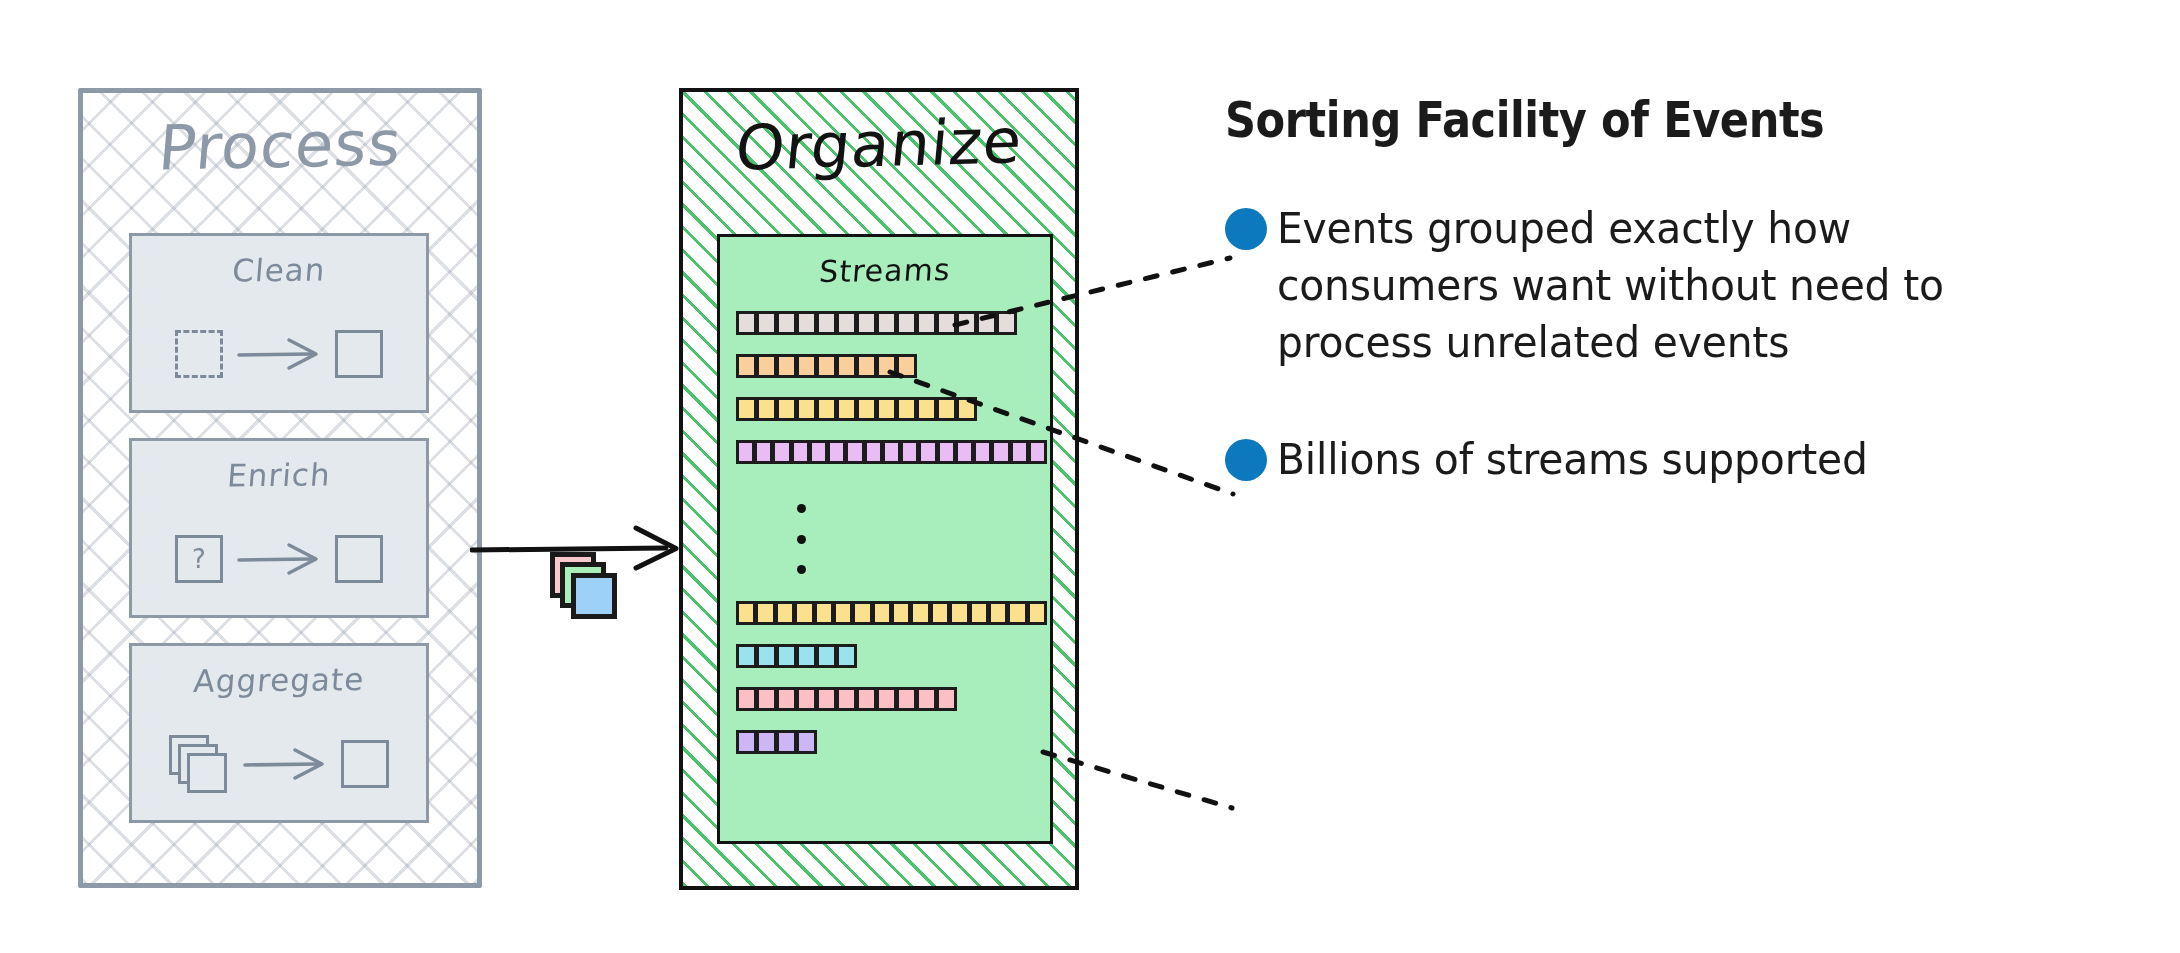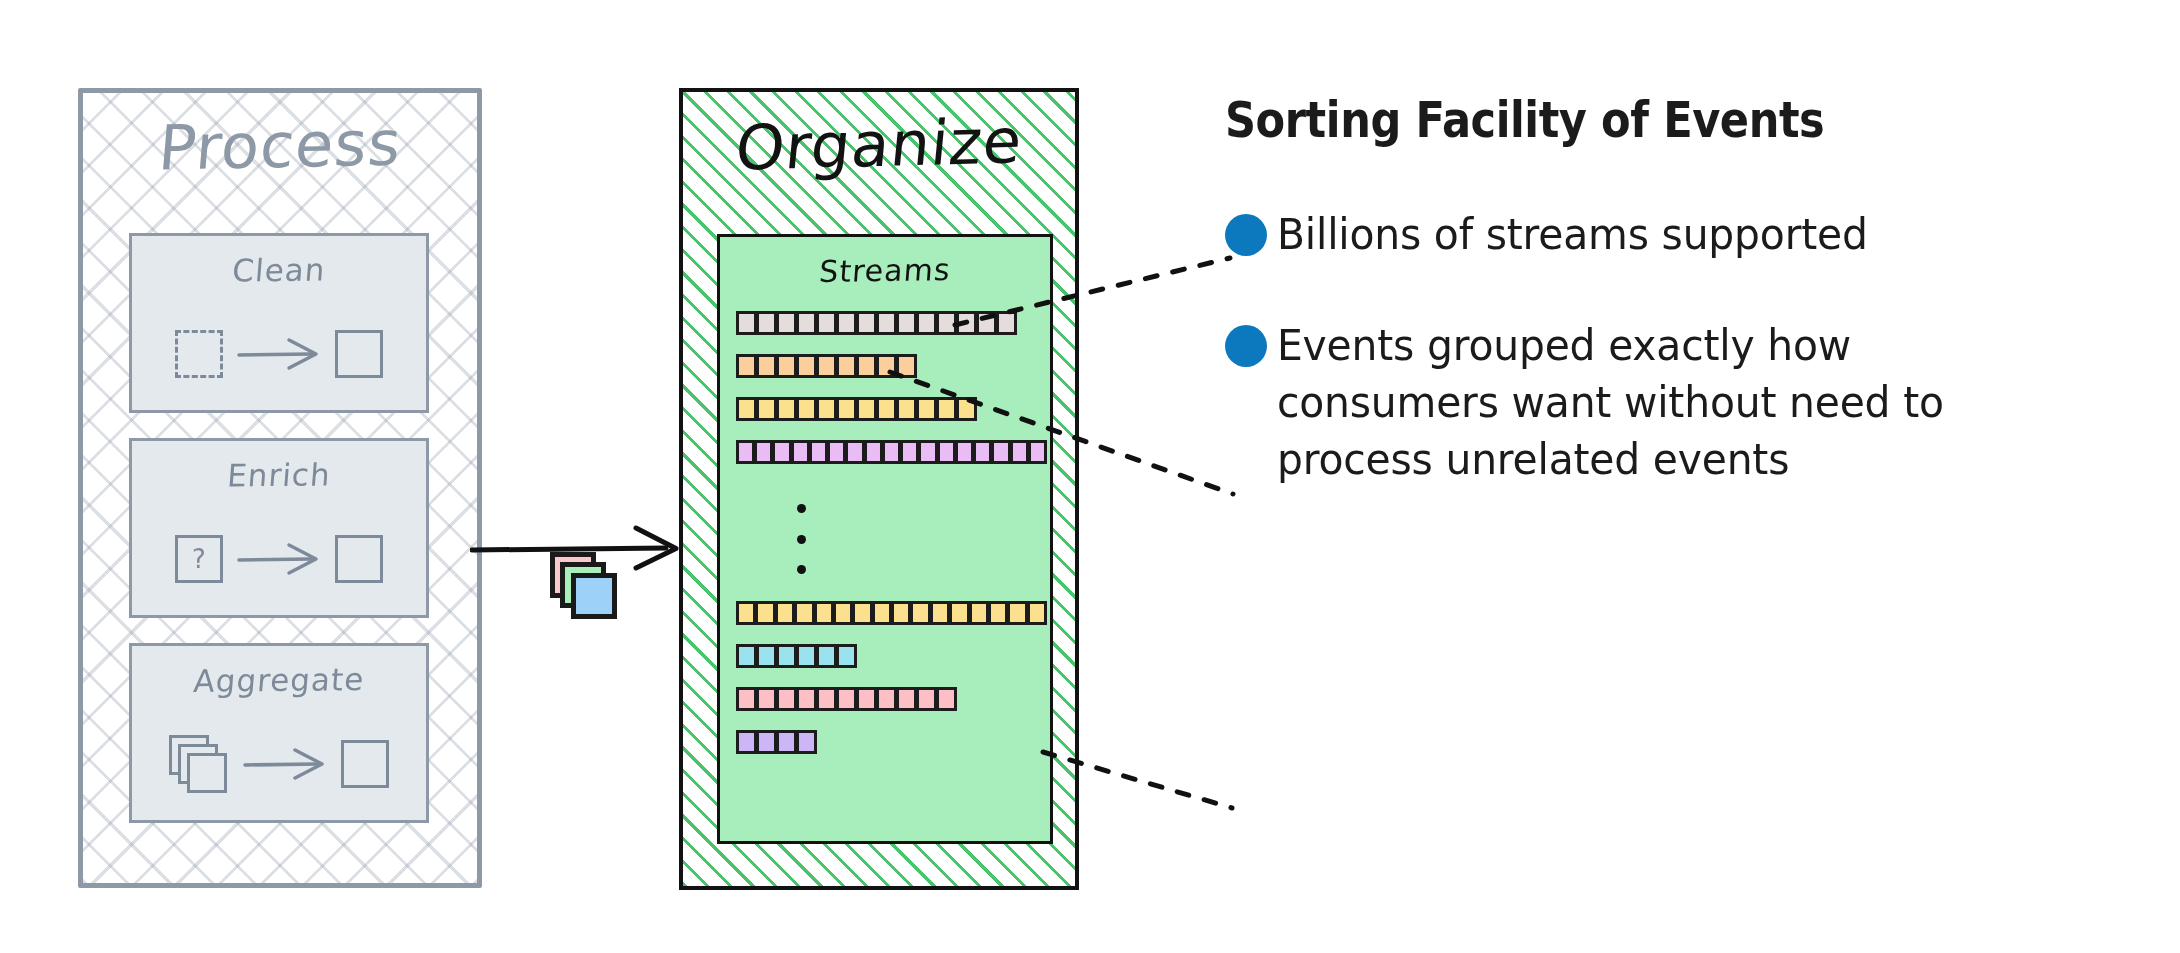--- a/index.html
+++ b/index.html
@@ -450,27 +450,27 @@
             <div class="cell" style="background: rgb(205, 182, 245);"></div>
           </div>
         </div>
       <div class="stream-rows" id="stream-rows-wrap" style="position:static;"></div>
     </div>
   </div>
 
   <div class="right-col">
     <div class="heading">Sorting Facility of Events</div>
 
+    <div class="bullet b2">
+      <span class="dot"></span>
+      <span class="btext">Events grouped exactly how consumers want without need to process unrelated events</span>
+    </div>
     <div class="bullet b3">
       <span class="dot"></span>
       <span class="btext">Billions of streams supported</span>
-    </div>
-    <div class="bullet b2">
-      <span class="dot"></span>
-      <span class="btext">Events grouped exactly how consumers want without need to process unrelated events</span>
     </div>
   </div>
 
   <svg class="leaders" viewBox="0 0 2180 953">
     <path d="M955 325 L1230 258" stroke="#111" stroke-width="5" fill="none" stroke-dasharray="12 16" stroke-linecap="round"></path>
     <path d="M890 372 L1233 494" stroke="#111" stroke-width="5" fill="none" stroke-dasharray="12 16" stroke-linecap="round"></path>
     <path d="M1043 752 L1232 808" stroke="#111" stroke-width="5" fill="none" stroke-dasharray="12 16" stroke-linecap="round"></path>
   </svg>
 
 </div>

